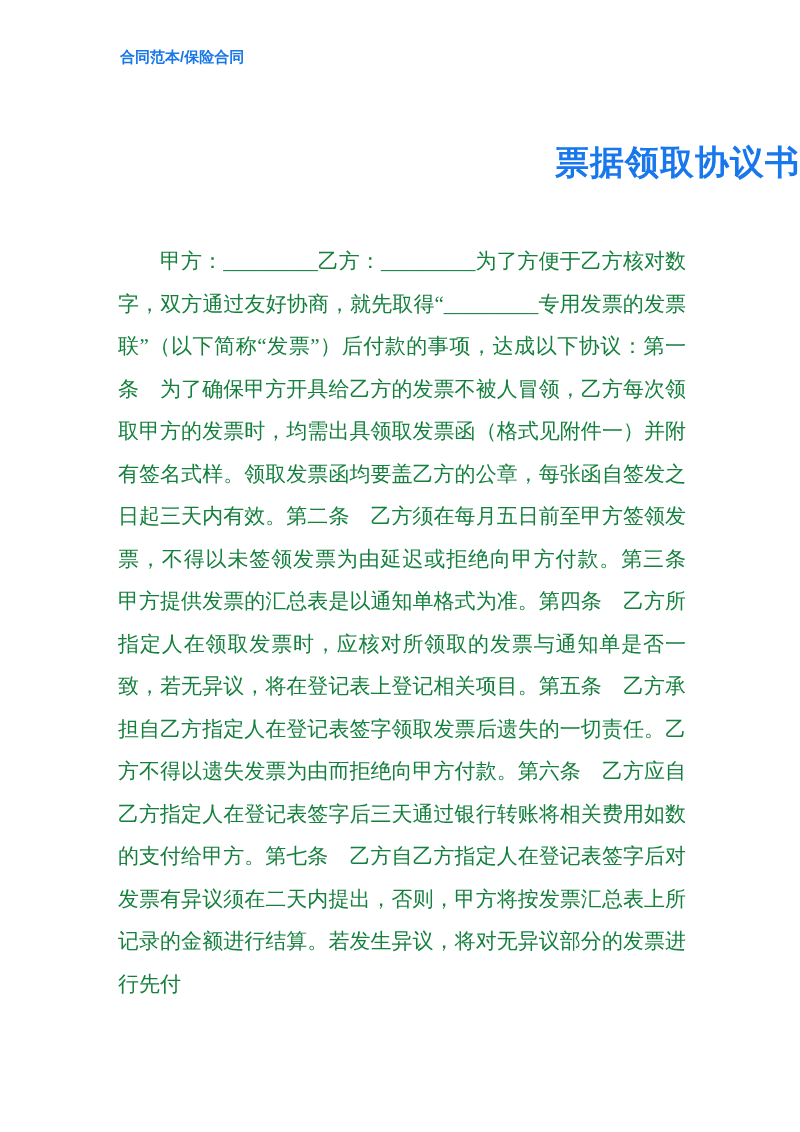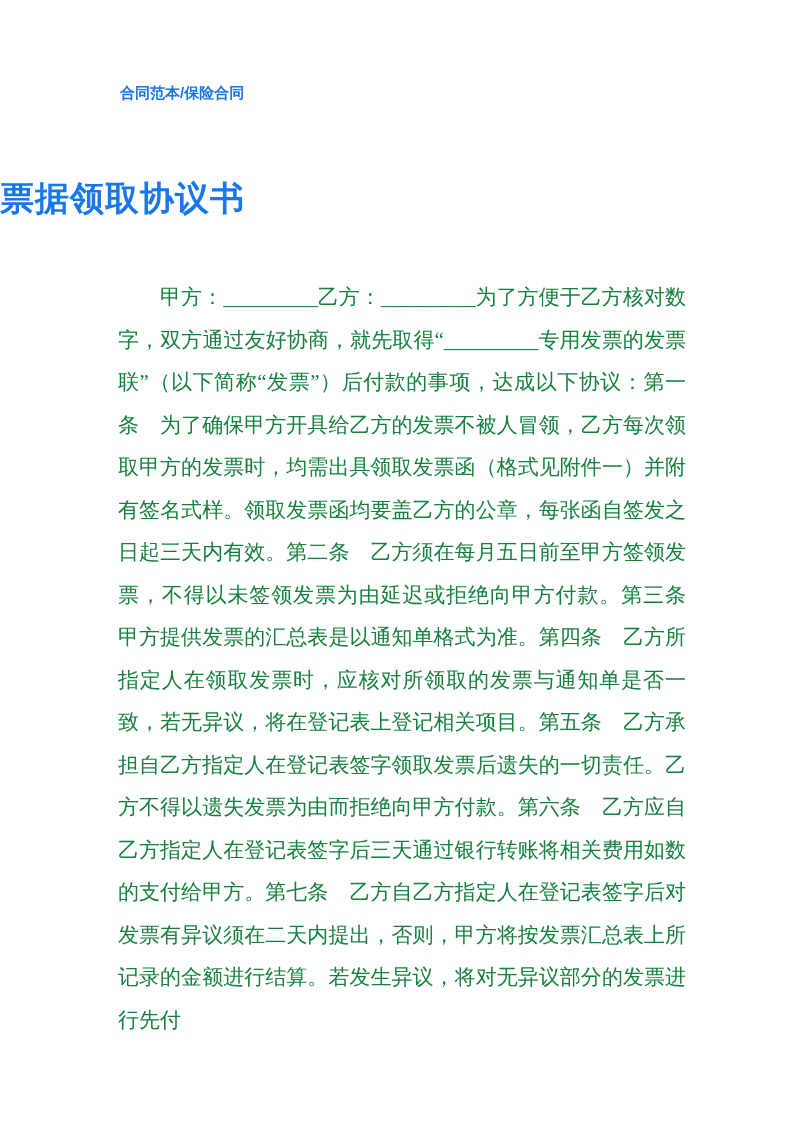--- a/index.html
+++ b/index.html
@@ -12,36 +12,36 @@
     height: 1132px;
     position: relative;
     overflow: hidden;
     font-family: "Liberation Sans", "DejaVu Sans", sans-serif;
   }
   .page {
     width: 800px;
     height: 1008px;
     background: #ffffff;
     box-sizing: border-box;
-    padding-top: 84px;
+    padding-top: 48px;
   }
   .breadcrumb {
     margin-left: 120px;
     font-family: "Liberation Sans", "DejaVu Sans", sans-serif;
     font-size: 15px;
     font-weight: bold;
     line-height: 17px;
     color: #1877e8;
     display: inline-block;
     cursor: pointer;
     text-decoration: none;
   }
   .doc-title {
     margin: 74px 0 0 0;
-    text-align: left;
+    text-align: right;
     font-family: "Liberation Sans", "DejaVu Sans", sans-serif;
     font-size: 34px;
     font-weight: bold;
     line-height: 44px;
     color: #1877ec;
     letter-spacing: 1px;
   }
   .doc-body {
     margin: 56px 0 0 118px;
     width: 568px;

